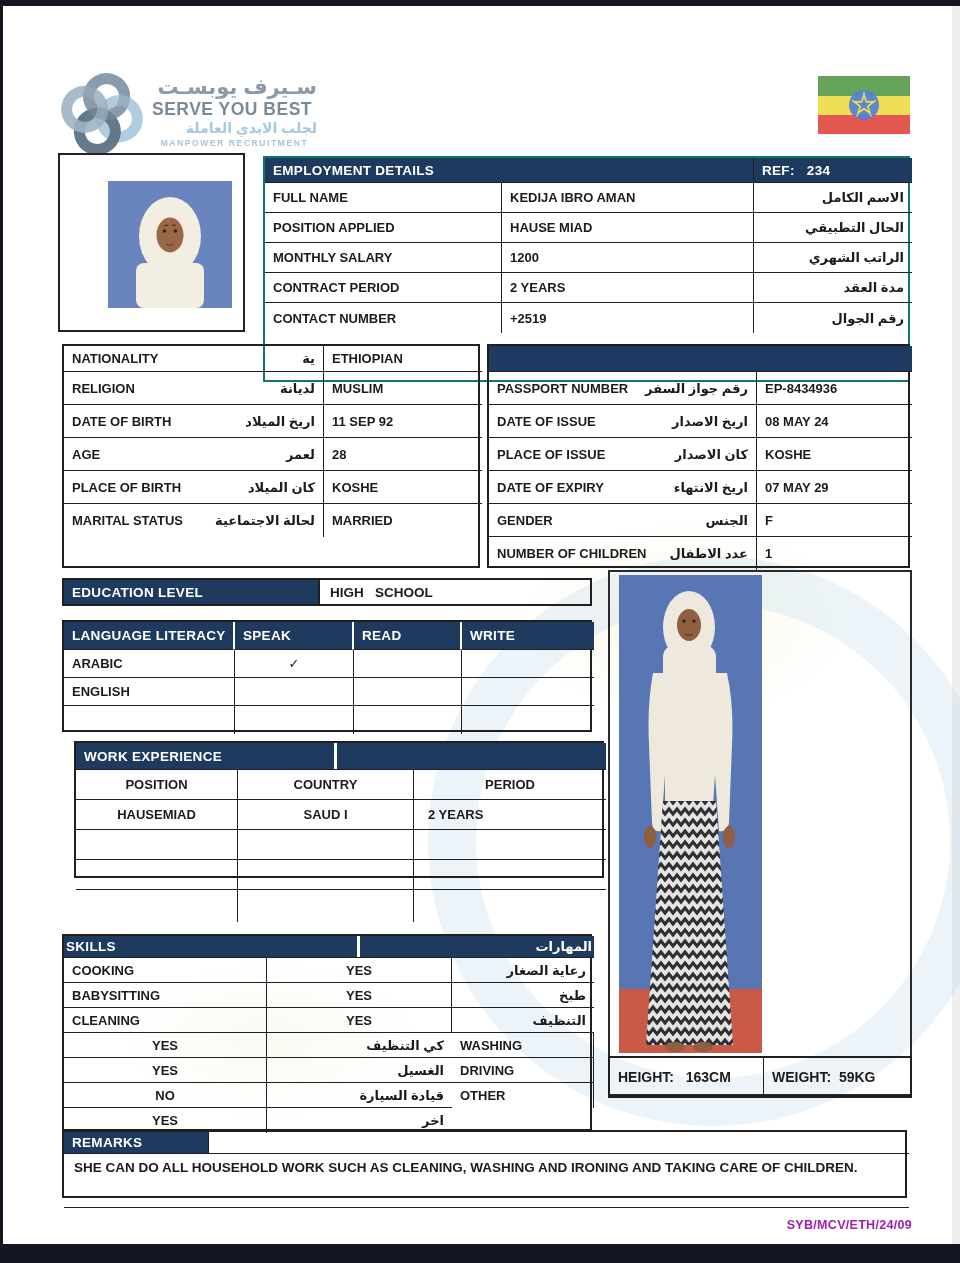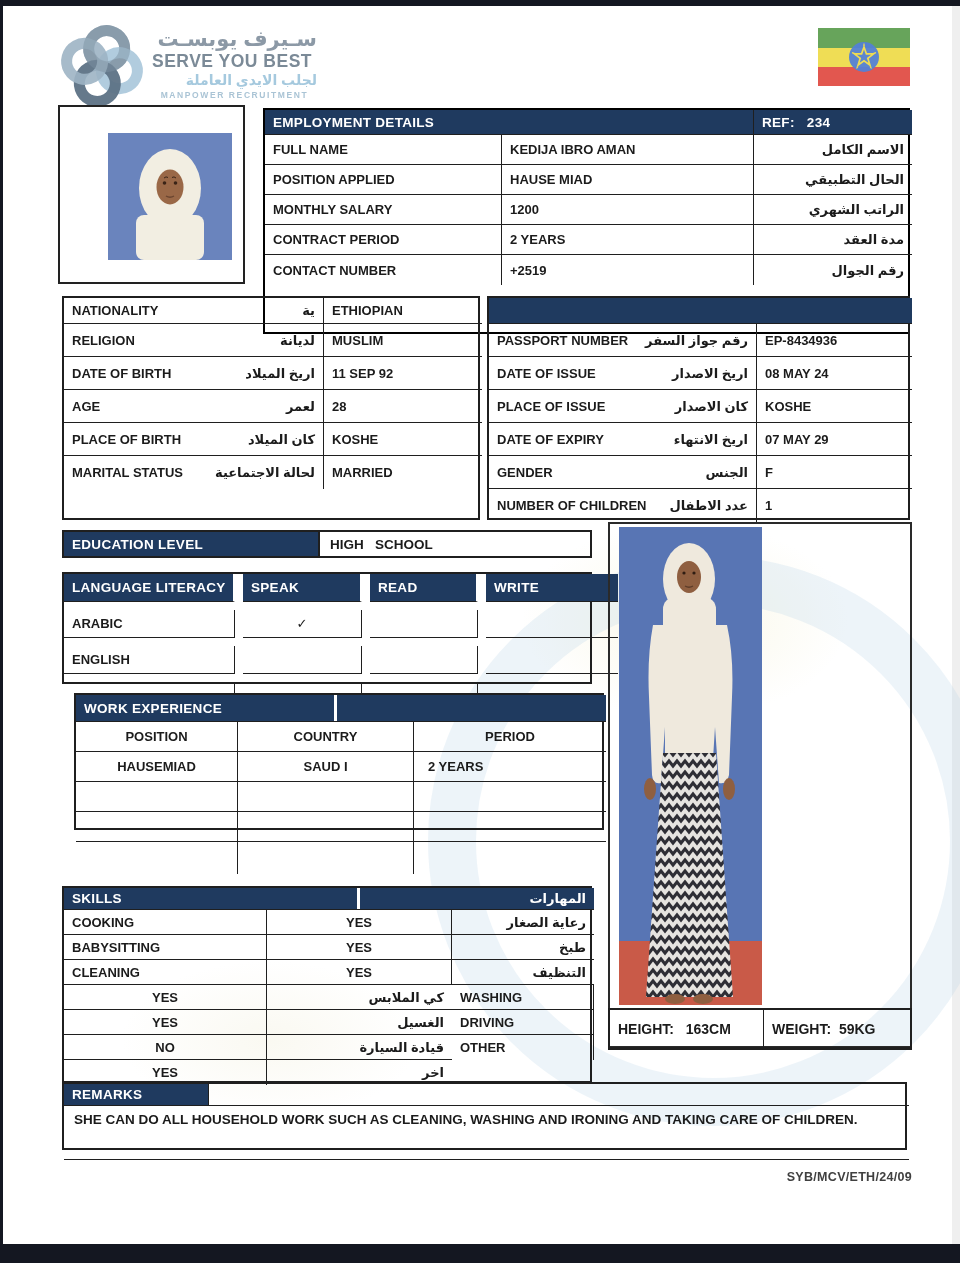--- a/index.html
+++ b/index.html
@@ -16,21 +16,21 @@
   .edge-right{position:absolute;right:0;top:6px;width:8px;height:1238px;background:#efefef;}
 
   
   .wm-ring{position:absolute;left:428px;top:556px;width:474px;height:474px;border-radius:50%;
     border:48px solid rgba(187,214,232,0.26);z-index:0;}
   .wm-glow{position:absolute;left:520px;top:520px;width:330px;height:200px;border-radius:50%;
     background:radial-gradient(ellipse at center, rgba(240,234,190,0.35), rgba(240,234,190,0) 70%);z-index:0;}
   .wm-glow2{position:absolute;left:120px;top:960px;width:300px;height:160px;border-radius:50%;
     background:radial-gradient(ellipse at center, rgba(235,230,200,0.25), rgba(235,230,200,0) 70%);z-index:0;}
 
-  .abs{position:absolute;box-sizing:border-box;}
+  .abs{position:absolute;box-sizing:border-box;margin-top:48px;}
   .navy{background:#1f3a5f;color:#ffffff;}
   .bold{font-weight:bold;}
 
   
   .logo-icon{left:58px;top:22px;width:88px;height:88px;}
   .logo-text{left:152px;top:28px;width:165px;line-height:1.05;}
   .logo-ar{font-size:21px;color:#8c99a6;font-weight:bold;text-align:right;direction:rtl;letter-spacing:1px;}
   .logo-en{font-size:17.5px;color:#7b8a97;font-weight:bold;letter-spacing:0.5px;margin-top:2px;}
   .logo-ar2{font-size:14px;color:#a5c9de;font-weight:bold;text-align:right;direction:rtl;margin-top:3px;}
   .logo-en2{font-size:8.5px;color:#aac4d5;font-weight:bold;letter-spacing:1.6px;margin-top:3px;text-align:center;}
@@ -46,21 +46,21 @@
   .cell.last{border-right:none;}
   .cell.bottom{border-bottom:none;}
   .cell.ar{direction:rtl;justify-content:flex-start;text-align:right;}
   .cell.center{justify-content:center;}
   .cell.pre{white-space:pre;}
   .hdr{font-size:13.5px;letter-spacing:0.3px;}
 
   
   .emp-table{left:263px;top:108px;width:647px;height:226px;display:grid;
     grid-template-columns:237px 252px 158px;grid-template-rows:25px repeat(5,30px);
-    border:2px solid #000000;background:transparent;z-index:1;}
+    border:2px solid #0f766e;background:transparent;z-index:1;}
 
   
   .od-left{left:62px;top:296px;width:418px;height:224px;display:grid;
     grid-template-columns:260px 158px;grid-template-rows:26px repeat(6,33px);
     border:2px solid #1f1f1f;z-index:1;}
   .od-right{left:487px;top:296px;width:423px;height:224px;display:grid;
     grid-template-columns:268px 155px;grid-template-rows:26px repeat(6,33px);
     border:2px solid #1f1f1f;z-index:1;}
   .od-label{justify-content:space-between;}
   .od-label .en{font-weight:bold;}
@@ -69,59 +69,59 @@
   
   .edu-row{left:62px;top:530px;width:530px;height:28px;display:flex;z-index:1;}
   .edu-hd{width:258px;height:28px;border:2px solid #1f1f1f;box-sizing:border-box;
     display:flex;align-items:center;padding:0 8px;}
   .edu-val{width:272px;height:28px;border:2px solid #1f1f1f;border-left:none;box-sizing:border-box;
     display:flex;align-items:center;padding:0 10px;font-weight:bold;font-size:13.5px;white-space:pre;}
 
   
   .lang-table{left:62px;top:572px;width:530px;height:112px;display:grid;
     grid-template-columns:171px 119px 108px 132px;grid-template-rows:28px 28px 28px 28px;
-    border:2px solid #1f1f1f;z-index:1;gap:8px;}
+    border:2px solid #1f1f1f;z-index:1;}
   .lang-hd{border-right:2px solid #ffffff;border-bottom:1.5px solid #1f1f1f;}
   .lang-hd.last{border-right:none;}
 
   
   .we-table{left:74px;top:693px;width:530px;height:137px;display:grid;
     grid-template-columns:162px 176px 192px;grid-template-rows:27px 30px 30px 30px 30px 32px;
     border:2px solid #1f1f1f;z-index:1;}
   .we-bar{grid-column:1/4;position:relative;display:flex;align-items:center;padding:0 8px;
     border-bottom:1.5px solid #1f1f1f;box-sizing:border-box;}
   .we-bar::after{content:'';position:absolute;left:258px;top:0;width:3px;height:100%;background:#ffffff;}
 
   
   .sk-table{left:62px;top:886px;width:530px;height:197px;display:grid;
     grid-template-columns:203px 185px 142px;grid-template-rows:22px repeat(7,25px);
     border:2px solid #1f1f1f;z-index:1;}
   .sk-bar{grid-column:1/4;position:relative;display:flex;align-items:center;justify-content:space-between;
-    padding:0 8px;border-bottom:1.5px solid #1f1f1f;box-sizing:border-box;}
+    padding:0 2px;border-bottom:1.5px solid #1f1f1f;box-sizing:border-box;}
   .sk-bar::after{content:'';position:absolute;left:293px;top:0;width:3px;height:100%;background:#ffffff;}
   .sk-bar .arx{direction:rtl;font-size:13px;font-weight:bold;}
 
   
   .right-box{left:608px;top:522px;width:304px;height:526px;border:2px solid #2a2a2a;z-index:1;}
   .rb-photo{position:absolute;left:9px;top:3px;width:143px;height:478px;}
   .rb-hw{position:absolute;left:-2px;top:484px;width:304px;height:42px;border:2px solid #1f1f1f;
     box-sizing:border-box;display:grid;grid-template-columns:154px 148px;}
   .rb-hw .cell{font-size:14px;}
 
   
   .rm-table{left:62px;top:1082px;width:845px;height:68px;display:grid;
     grid-template-columns:145px 700px;grid-template-rows:22px 54px 16px;
     border:2px solid #1f1f1f;z-index:1;}
   .rm-title{border-right:1.5px solid #1f1f1f;border-bottom:1.5px solid #1f1f1f;display:flex;align-items:center;padding:0 8px;box-sizing:border-box;}
   .rm-empty-hd{border-bottom:1.5px solid #1f1f1f;}
   .rm-text{grid-column:1/3;border-bottom:1.5px solid #1f1f1f;box-sizing:border-box;
     padding:4px 10px;font-size:13.5px;font-weight:bold;line-height:1.55;display:block;white-space:normal;}
   .rm-blank{grid-column:1/3;}
 
-  .footer-code{left:700px;top:1170px;width:212px;text-align:right;font-size:12.5px;color:#404040;
+  .footer-code{left:700px;top:1170px;width:212px;text-align:right;font-size:12.5px;color:#a21caf;
     font-weight:bold;letter-spacing:0.3px;z-index:1;}
 </style>
 </head>
 <body>
 
 <div class="edge-top"></div>
 <div class="edge-bottom"></div>
 <div class="edge-left"></div>
 <div class="edge-right"></div>
 
@@ -346,21 +346,21 @@
 
   <div class="cell">BABYSITTING</div>
   <div class="cell center">YES</div>
   <div class="cell last ar">طبخ</div>
 
   <div class="cell">CLEANING</div>
   <div class="cell center">YES</div>
   <div class="cell last ar">التنظيف</div>
 
   <div class="cell center">YES</div>
-  <div class="cell last ar">كي الملابس</div>
+  <div class="cell last ar">كي التنظيف</div>
 
   <div class="cell">WASHING</div>
   <div class="cell center">YES</div>
   <div class="cell last ar">الغسيل</div>
 
   <div class="cell">DRIVING</div>
   <div class="cell center">NO</div>
   <div class="cell last ar">قيادة السيارة</div>
 
   <div class="cell bottom">OTHER</div>

